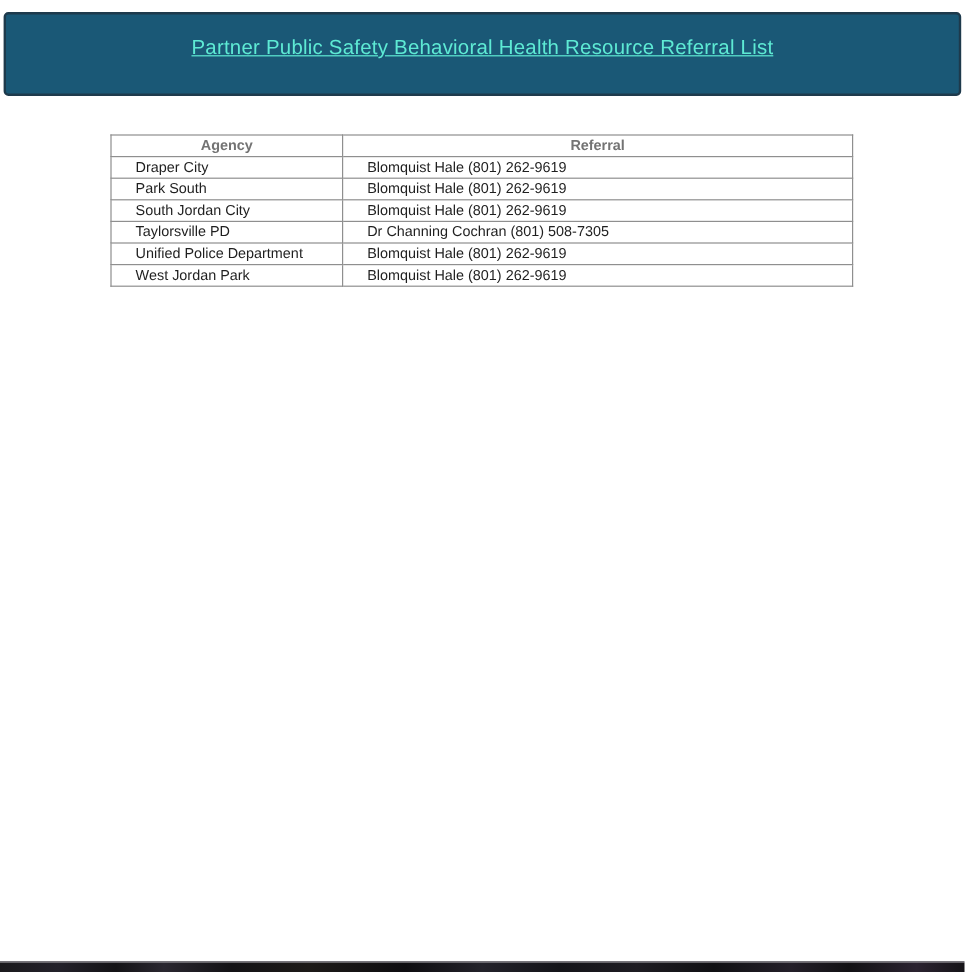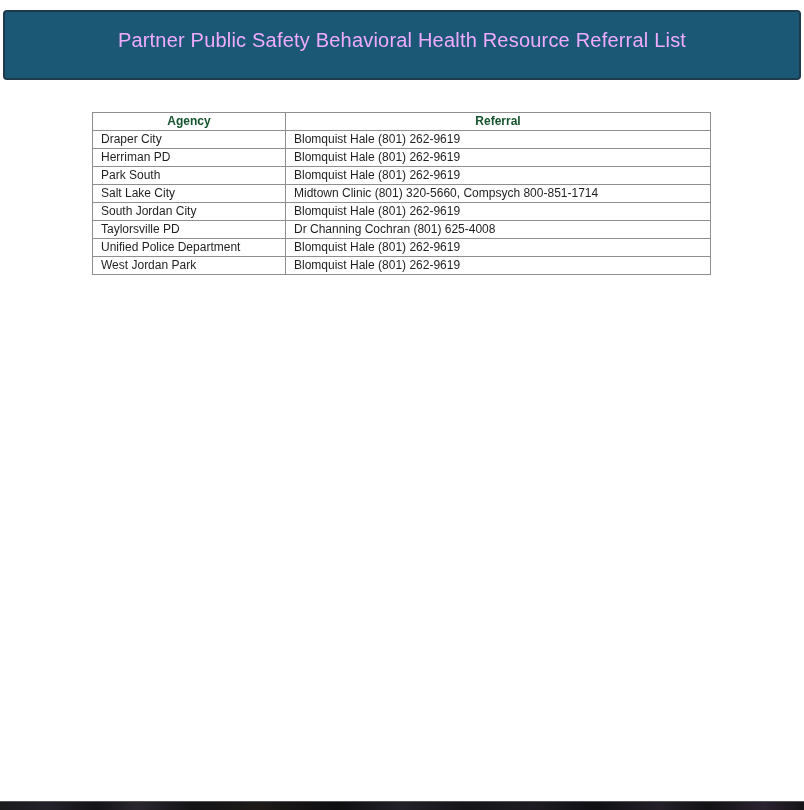--- a/index.html
+++ b/index.html
@@ -19,26 +19,27 @@
     left: 3px; top: 10px;
     width: 798px; height: 70px;
     background: #1A5876;
     border: 2px solid #1E3A4C;
     border-radius: 4px;
     display: flex;
     align-items: center;
     justify-content: center;
   }
   .banner-title {
-    color: #f0abfc;
-    font-size: 20px;
+    color: #5eead4;
+    font-size: 17px;
     font-weight: 400;
     letter-spacing: 0.2px;
     transform: translateY(-5px);
     white-space: nowrap;
+    text-decoration: underline;
   }
   table.referral-table {
     position: absolute;
     left: 92px; top: 112px;
     width: 618px;
     border-collapse: collapse;
     table-layout: fixed;
     font-size: 12px;
     color: #1f1f1f;
   }
@@ -50,25 +51,25 @@
     height: 17px;
     line-height: 17px;
     vertical-align: middle;
     overflow: hidden;
     white-space: nowrap;
   }
   .referral-table th {
     font-weight: bold;
     text-align: center;
     height: 18px;
-    color: #14532d;
+    color: #737373;
   }
   .referral-table td {
     text-align: left;
-    padding-left: 8px;
+    padding-left: 20px;
   }
   .photo-strip {
     position: absolute;
     left: 0; bottom: 0;
     width: 804px; height: 9px;
     border-top: 1px solid #56545b;
     background:
       linear-gradient(90deg,
         #1b1a1d 0%, #23212a 6%, #141316 12%, #2a2730 17%,
         #131215 24%, #1d1a18 32%, #0e0d10 42%, #23222a 50%,
@@ -95,38 +96,30 @@
         <th>Agency</th>
         <th>Referral</th>
       </tr>
     </thead>
     <tbody>
       <tr>
         <td>Draper City</td>
         <td>Blomquist Hale (801) 262-9619</td>
       </tr>
       <tr>
-        <td>Herriman PD</td>
-        <td>Blomquist Hale (801) 262-9619</td>
-      </tr>
-      <tr>
         <td>Park South</td>
         <td>Blomquist Hale (801) 262-9619</td>
-      </tr>
-      <tr>
-        <td>Salt Lake City</td>
-        <td>Midtown Clinic (801) 320-5660, Compsych 800-851-1714</td>
       </tr>
       <tr>
         <td>South Jordan City</td>
         <td>Blomquist Hale (801) 262-9619</td>
       </tr>
       <tr>
         <td>Taylorsville PD</td>
-        <td>Dr Channing Cochran (801) 625-4008</td>
+        <td>Dr Channing Cochran (801) 508-7305</td>
       </tr>
       <tr>
         <td>Unified Police Department</td>
         <td>Blomquist Hale (801) 262-9619</td>
       </tr>
       <tr>
         <td>West Jordan Park</td>
         <td>Blomquist Hale (801) 262-9619</td>
       </tr>
     </tbody>

